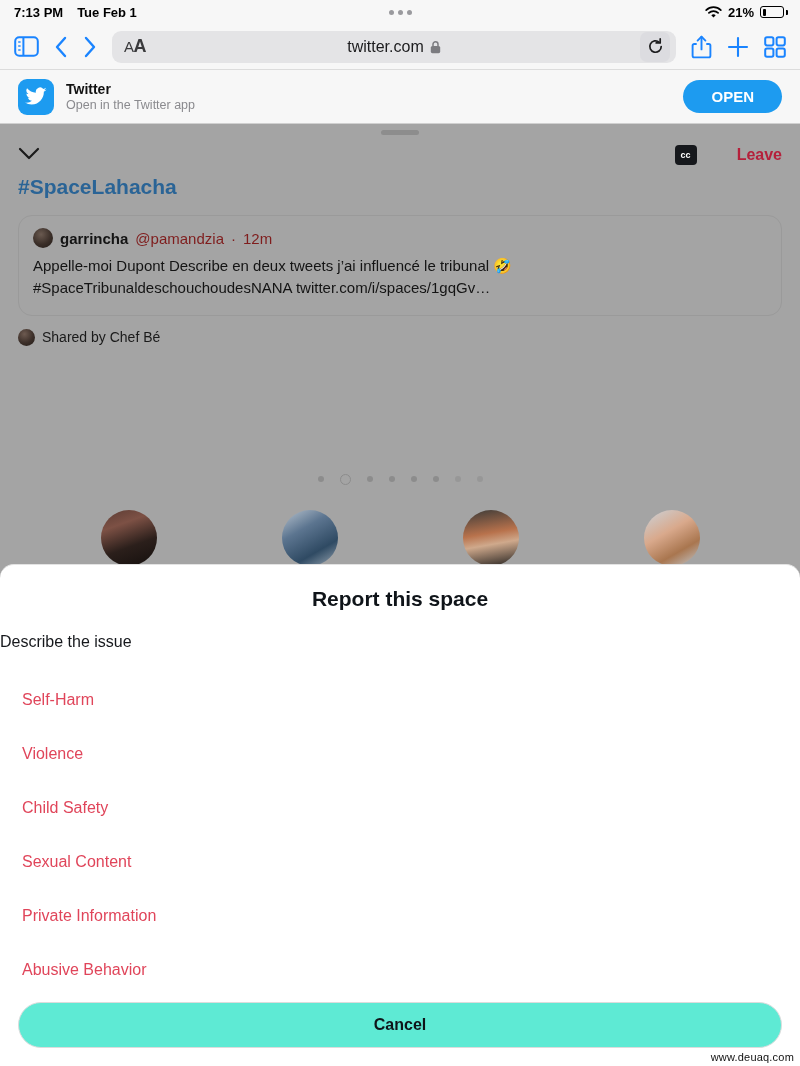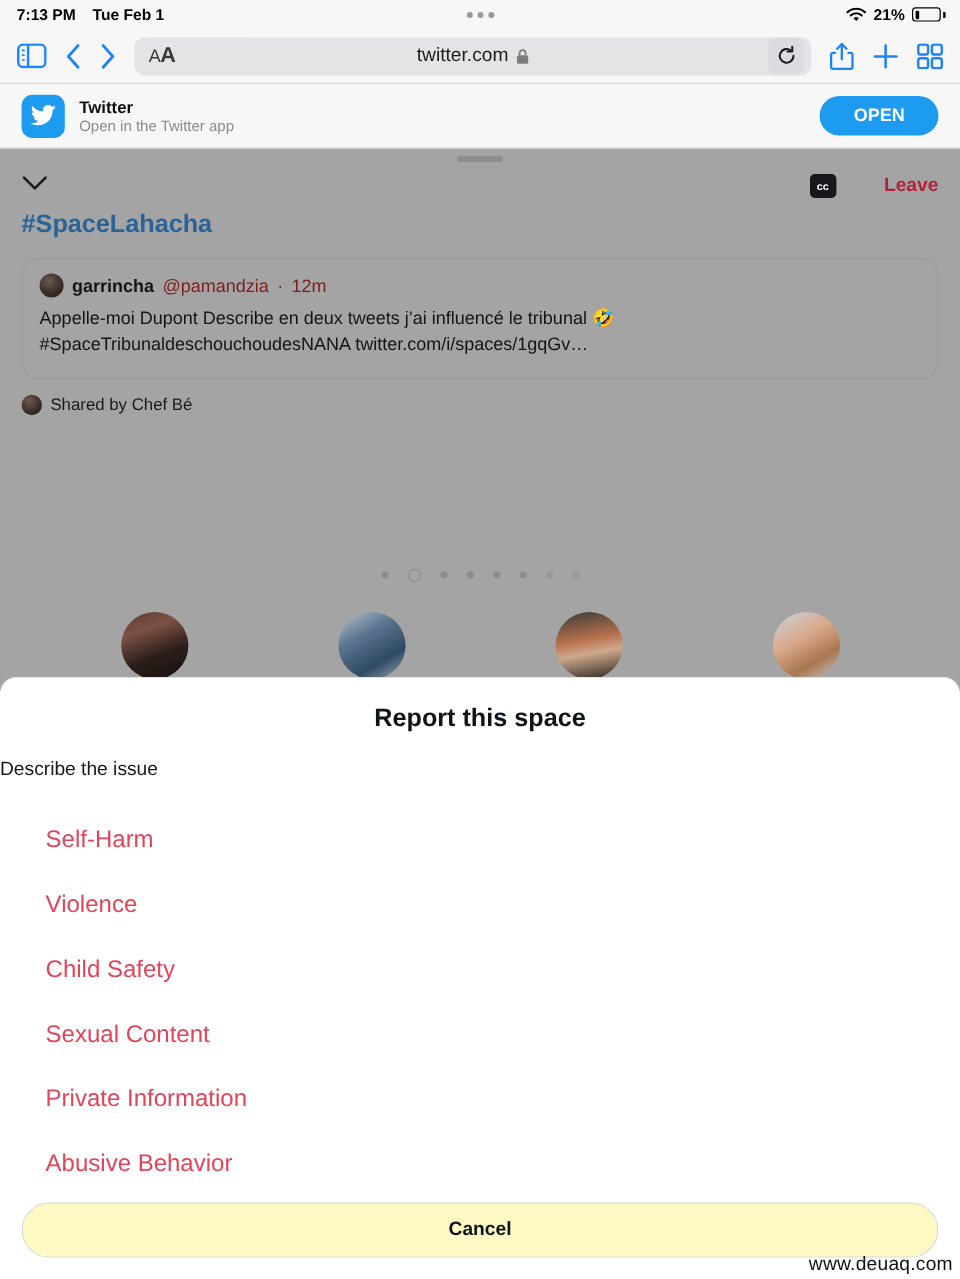--- a/index.html
+++ b/index.html
@@ -118,30 +118,30 @@
     position: absolute; left: 0; right: 0; bottom: 0; height: 502px;
     background: #fff; border-radius: 14px 14px 0 0;
     border-top: 1px solid #e3e3e3;
     display: flex; flex-direction: column;
   }
   .sheet-title { text-align: center; font-size: 21px; font-weight: bold;
                  color: #0f1419; margin-top: 22px; }
   .sheet-sub { text-align: left; font-size: 16px; color: #16181c; margin-top: 22px; }
   .options { margin-top: 22px; flex: 1; }
   .opt {
-    padding: 10px 22px; font-size: 20px; color: #e0455a; cursor: pointer;
-    height: 54px; display: flex; align-items: center; margin-left: 16px;
+    padding: 10px 22px; font-size: 16px; color: #e0455a; cursor: pointer;
+    height: 54px; display: flex; align-items: center;
   }
   .cancel-wrap { padding: 0 18px 18px; }
   .cancel-btn {
     width: 100%; height: 46px; border-radius: 23px; border: 1px solid #dcdcdc;
-    background: #fef9c3; font-size: 16px; font-weight: bold; color: #0f1419;
+    background: #5eead4; font-size: 16px; font-weight: bold; color: #0f1419;
     cursor: pointer; font-family: "Liberation Sans", sans-serif;
   }
-  .watermark { position: absolute; right: 6px; bottom: 3px; font-size: 16px;
+  .watermark { position: absolute; right: 6px; bottom: 3px; font-size: 11px;
                color: #111; font-family: "Liberation Sans", sans-serif; letter-spacing:.2px; }
 </style>
 </head>
 <body>
 
 <div id="app">
 
   <div class="statusbar">
     <div class="sb-left">
       <span>7:13 PM</span>

